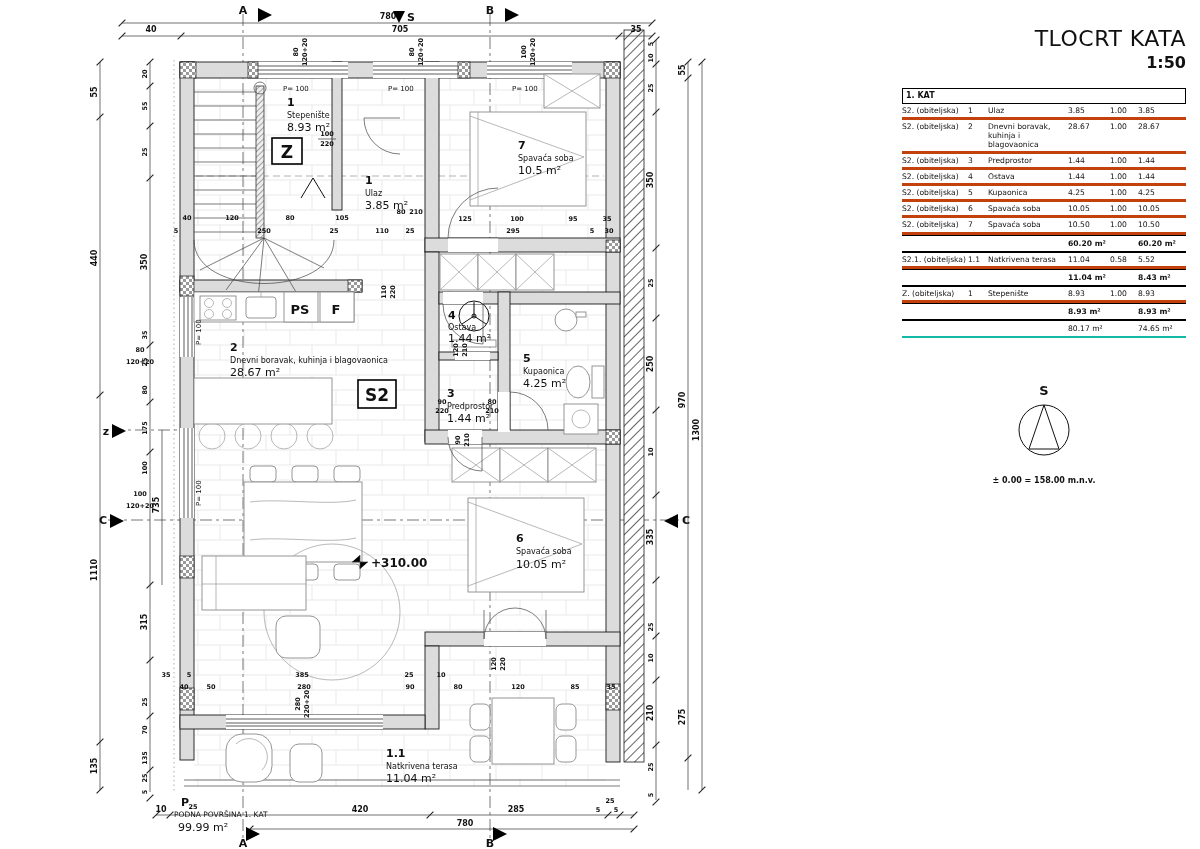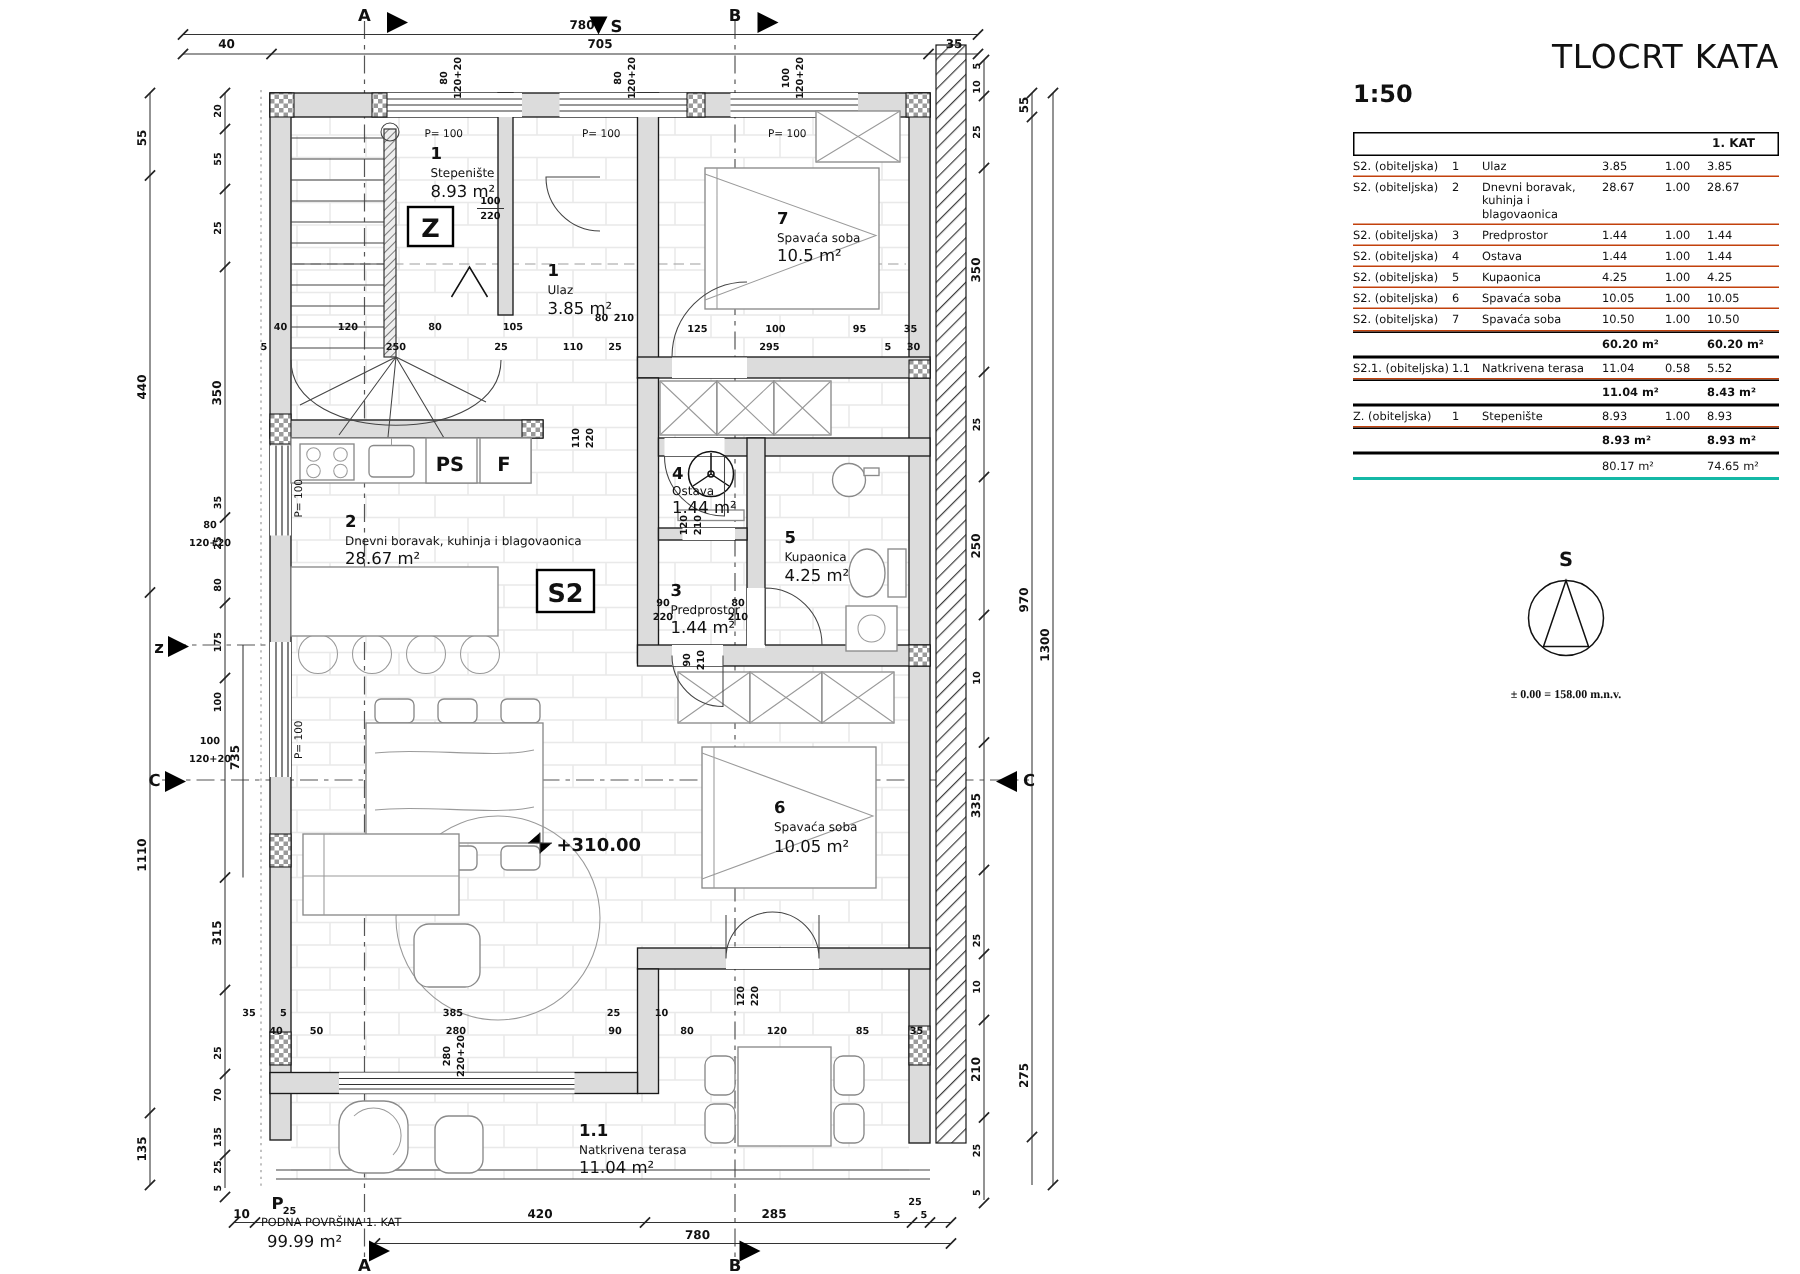--- a/index.html
+++ b/index.html
@@ -27,36 +27,36 @@
   .rnum{font-size:11px;font-weight:bold;text-anchor:start;}
   .rname{font-size:8px;text-anchor:start;}
   .rarea{font-size:11px;text-anchor:start;}
   .mk{font-size:11px;font-weight:bold;text-anchor:middle;}
   .boxlbl{font-size:17px;font-weight:bold;text-anchor:middle;}
   .lvl{font-size:12px;font-weight:bold;text-anchor:start;}
   .small{font-size:7.5px;text-anchor:start;}
   
   .right-panel{position:absolute;left:902px;top:26px;width:284px;}
   .dtitle{text-align:right;font-weight:normal;font-size:22px;letter-spacing:.5px;}
-  .dscale{text-align:left;font-weight:bold;font-size:16px;margin-top:2px;}
+  .dscale{text-align:right;font-weight:bold;font-size:16px;margin-top:2px;}
   .tbl{margin-top:16px;font-size:7.6px;line-height:1.2;}
   .thead{display:flex;border-top:1px solid #000;border-bottom:1px solid #000;padding:2.5px 0;}
   .thead .tl{font-weight:bold;}
   .thead .trt{margin-left:36px;}
   .grid{display:grid;grid-template-columns:64px 18px 78px 40px 26px 58px;column-gap:2px;}
   .tcolhead{padding:3px 0;border-bottom:1px solid #000;}
   .tcolhead span{font-weight:bold;}
   .tcolhead .cn{font-weight:normal;grid-column:3;}
   .c4{grid-column:4;} .c5{grid-column:5;} .c6{grid-column:6;}
-  .tsection{border:1px solid #000;font-weight:bold;padding:2px 15px;margin-top:1px;font-size:8px;text-align:right;}
-  .tr{padding:2px 0;border-bottom:1px solid #c2410c;}
+  .tsection{border:1px solid #000;font-weight:bold;padding:2px 3px;margin-top:1px;font-size:8px;}
+  .tr{padding:2px 0;border-bottom:3px solid #c2410c;}
   .tsub{font-weight:bold;padding:3px 0;border-top:1px solid #000;border-bottom:2px solid #000;}
   .ttotal{font-weight:normal;padding:3px 0;border-bottom:2px solid #14b8a6;}
   .north{margin-top:44px;text-align:center;}
-  .north .lvl2{font-size:8px;font-weight:bold;margin-top:4px;font-family:Liberation Serif, serif;}
+  .north .lvl2{font-size:8px;font-weight:bold;margin-top:4px;}
 </style>
 </head>
 <body>
 
 <svg class="plan-svg" width="1200" height="849" viewBox="0 0 1200 849">
   <defs>
     <pattern id="tiles" width="46" height="30" patternUnits="userSpaceOnUse">
       <rect width="46" height="30" fill="#ffffff"></rect>
       <path d="M0 0H46 M0 15H46 M0 30H46" stroke="#e9e9e9" stroke-width="1"></path>
       <path d="M14 0V15 M36 15V30" stroke="#e9e9e9" stroke-width="1"></path>

